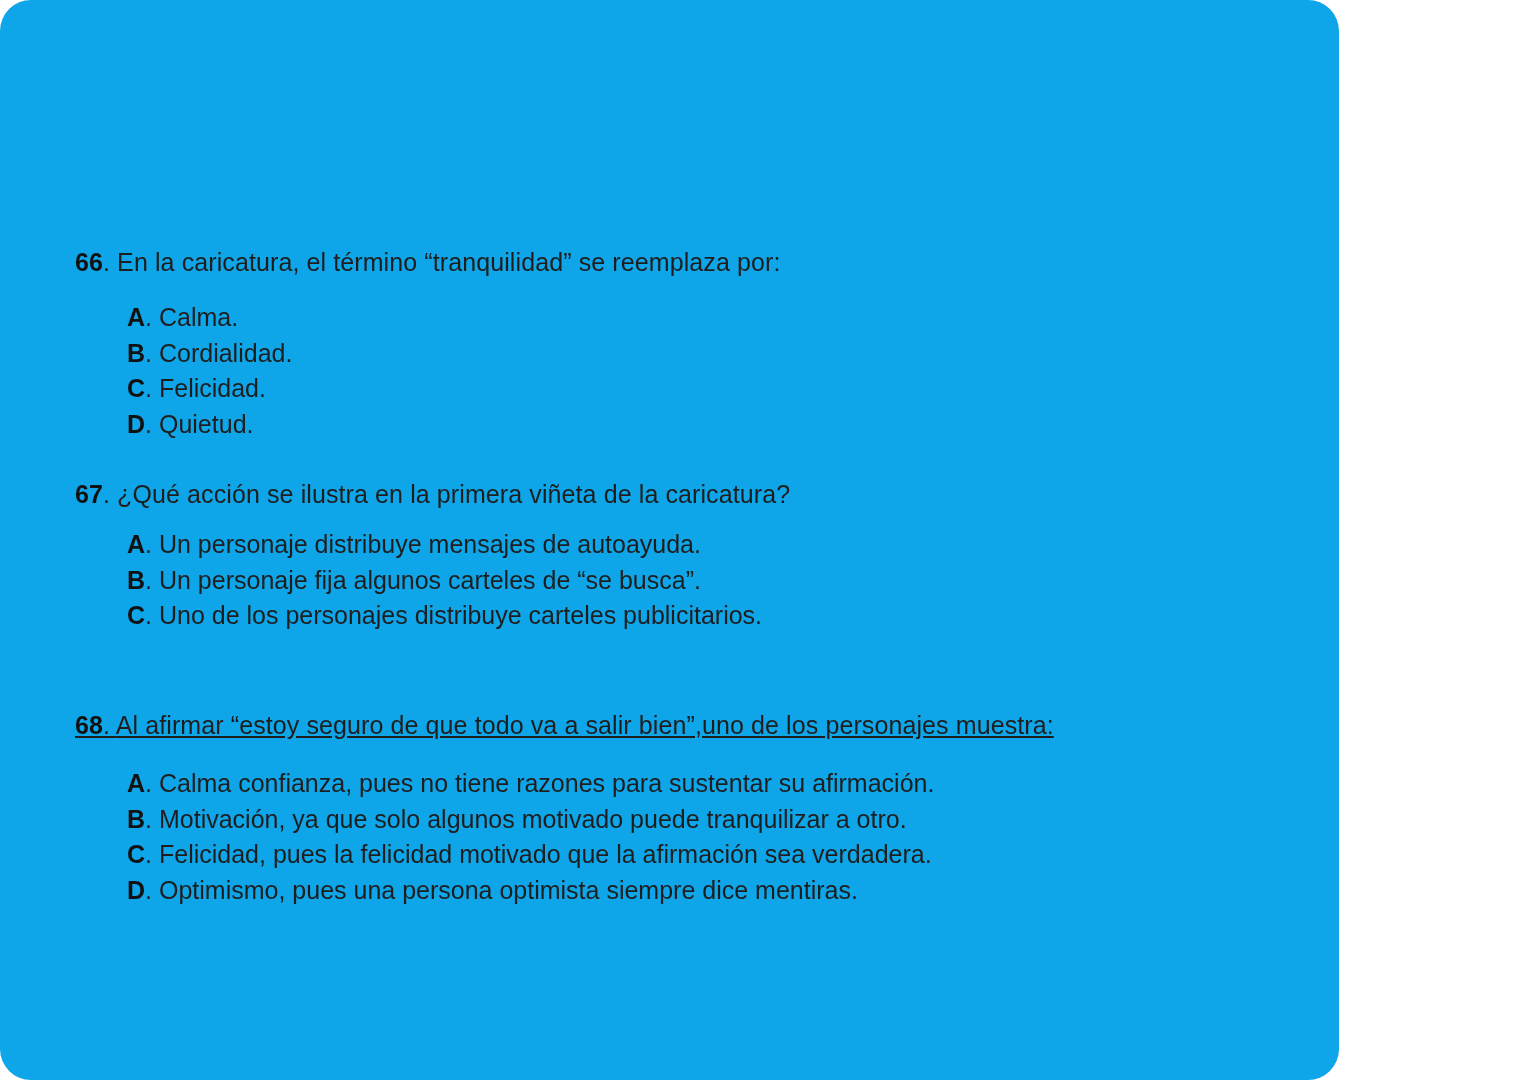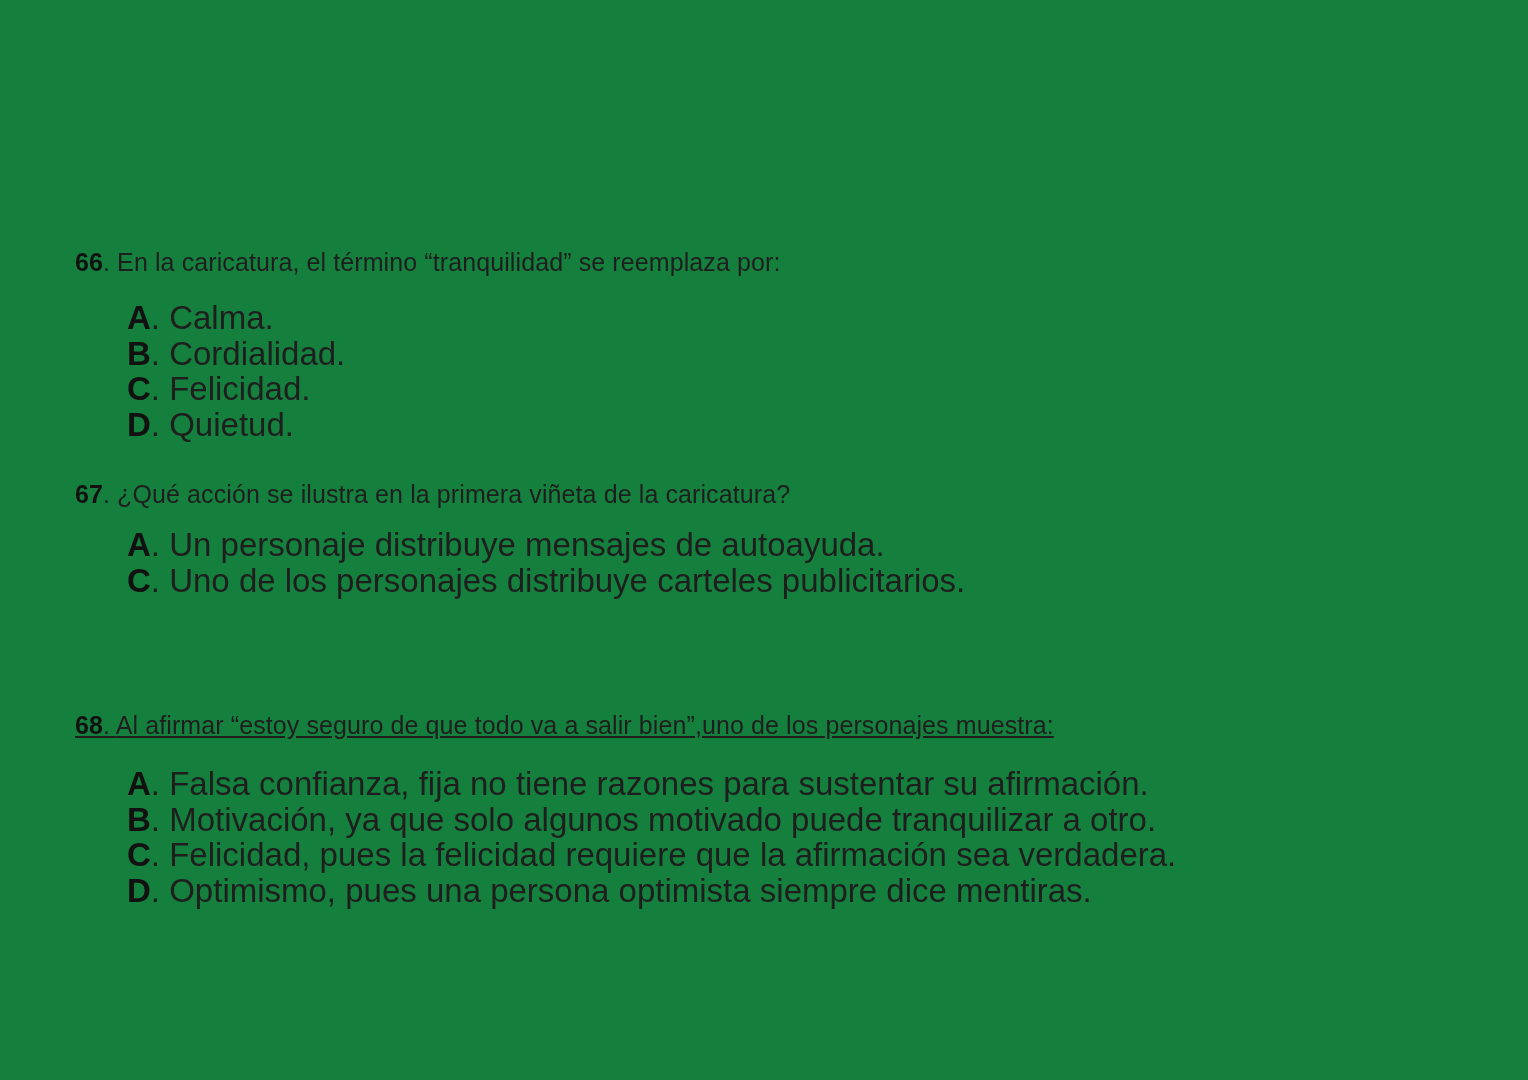--- a/index.html
+++ b/index.html
@@ -11,22 +11,23 @@
       width: 1528px;
       height: 1080px;
       position: relative;
       overflow: hidden;
       font-family: "Liberation Sans", "DejaVu Sans", sans-serif;
       color: #1e1e1e;
     }
     .page {
       position: absolute;
       left: 0; top: 0;
-      width: 1528px; height: 1080px;
-      background: #15803d;
+      width: 1339px; height: 1080px;
+      background: #0ea5e9;
+      border-radius: 31px;
     }
     .question {
       position: absolute;
       left: 75px;
     }
     .q-stem {
       font-size: 25px;
       line-height: 30px;
       white-space: nowrap;
       letter-spacing: 0.1px;
@@ -37,21 +38,21 @@
     }
     .options {
       margin: 0;
       padding: 0;
       list-style: none;
       position: absolute;
       left: 52px;
       white-space: nowrap;
     }
     .option {
-      font-size: 33px;
+      font-size: 25px;
       line-height: 35.5px;
       height: 35.5px;
     }
     .opt-letter {
       font-weight: bold;
       color: #111;
     }
     #q66 { top: 247px; }
     #q66 .options { top: 53px; }
     #q67 { top: 479px; }
@@ -75,29 +76,30 @@
       <li class="option"><span class="opt-letter">D</span><span>. </span><span>Quietud.</span></li>
     </ul>
   </div>
 
   <div class="question" id="q67">
     <div class="q-stem">
       <span class="q-num">67</span><span>. </span><span>¿Qué acción se ilustra en la primera viñeta de la caricatura?</span>
     </div>
     <ul class="options">
       <li class="option"><span class="opt-letter">A</span><span>. </span><span>Un personaje distribuye mensajes de autoayuda.</span></li>
+      <li class="option"><span class="opt-letter">B</span><span>. </span><span>Un personaje fija algunos carteles de “se busca”.</span></li>
       <li class="option"><span class="opt-letter">C</span><span>. </span><span>Uno de los personajes distribuye carteles publicitarios.</span></li>
     </ul>
   </div>
 
   <div class="question" id="q68">
     <div class="q-stem">
       <span class="q-num">68</span><span>. </span><span>Al afirmar “estoy seguro de que todo va a salir bien”,uno de los personajes muestra:</span>
     </div>
     <ul class="options">
-      <li class="option"><span class="opt-letter">A</span><span>. </span><span>Falsa confianza, fija no tiene razones para sustentar su afirmación.</span></li>
+      <li class="option"><span class="opt-letter">A</span><span>. </span><span>Calma confianza, pues no tiene razones para sustentar su afirmación.</span></li>
       <li class="option"><span class="opt-letter">B</span><span>. </span><span>Motivación, ya que solo algunos motivado puede tranquilizar a otro.</span></li>
-      <li class="option"><span class="opt-letter">C</span><span>. </span><span>Felicidad, pues la felicidad requiere que la afirmación sea verdadera.</span></li>
+      <li class="option"><span class="opt-letter">C</span><span>. </span><span>Felicidad, pues la felicidad motivado que la afirmación sea verdadera.</span></li>
       <li class="option"><span class="opt-letter">D</span><span>. </span><span>Optimismo, pues una persona optimista siempre dice mentiras.</span></li>
     </ul>
   </div>
 
 </div>
 
 </body></html>

